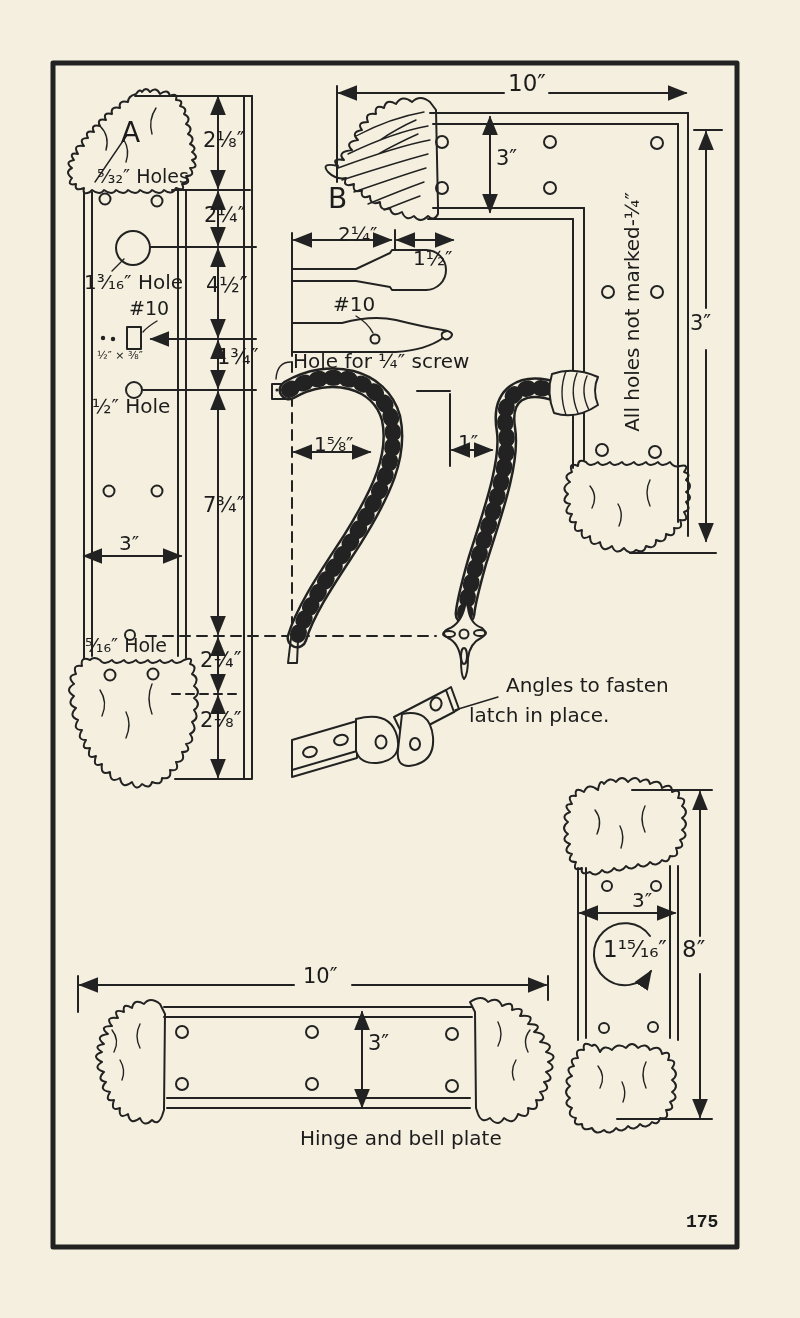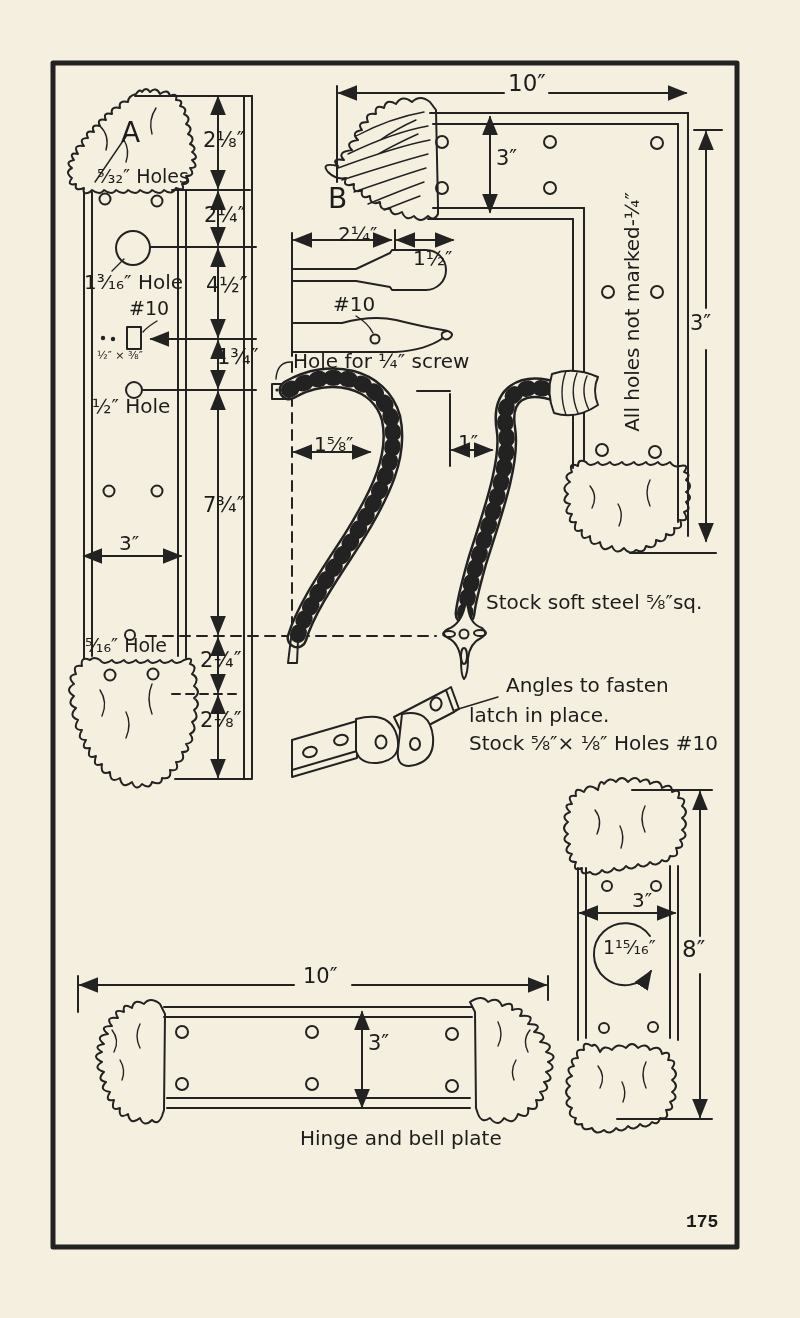--- a/index.html
+++ b/index.html
@@ -248,29 +248,27 @@
 <div class="t rot" style="left:632px;top:312px;">All holes not marked-¼″</div>
 <div class="t dim" style="left:690px;top:313px;">3″</div>
 
 <div class="t" style="left:338px;top:224px;">2¼″</div>
 <div class="t" style="left:413px;top:224px;margin-top:24px;">1½″</div>
 <div class="t" style="left:333px;top:294px;">#10</div>
 <div class="t" style="left:293px;top:351px;">Hole for ¼″ screw</div>
 
 <div class="t" style="left:314px;top:434px;">1⅝″</div>
 <div class="t" style="left:458px;top:432px;">1″</div>
-<div class="t" style="left:486px;top:592px;">Stock soft steel ⅝″sq.</div>
 
 <div class="t" style="left:506px;top:675px;">Angles to fasten</div>
 <div class="t" style="left:469px;top:705px;">latch in place.</div>
-<div class="t" style="left:469px;top:733px;">Stock ⅝″× ⅛″  Holes #10</div>
 
 
 <div class="t" style="left:632px;top:890px;">3″</div>
-<div class="t" style="left:603px;top:938px;font-size:19px;">1¹⁵⁄₁₆″</div>
+<div class="t" style="left:603px;top:938px;font-size:23px;">1¹⁵⁄₁₆″</div>
 <div class="t" style="left:682px;top:938px;font-size:23px;">8″</div>
 
 <div class="t dim" style="left:303px;top:966px;">10″</div>
 <div class="t dim" style="left:368px;top:1033px;">3″</div>
 
 <div class="t" style="left:300px;top:1128px;">Hinge and bell plate</div>
 <div class="t pagenum" style="left:686px;top:1213px;font-family:Liberation Mono, monospace;">175</div>
 
 </div>
 

